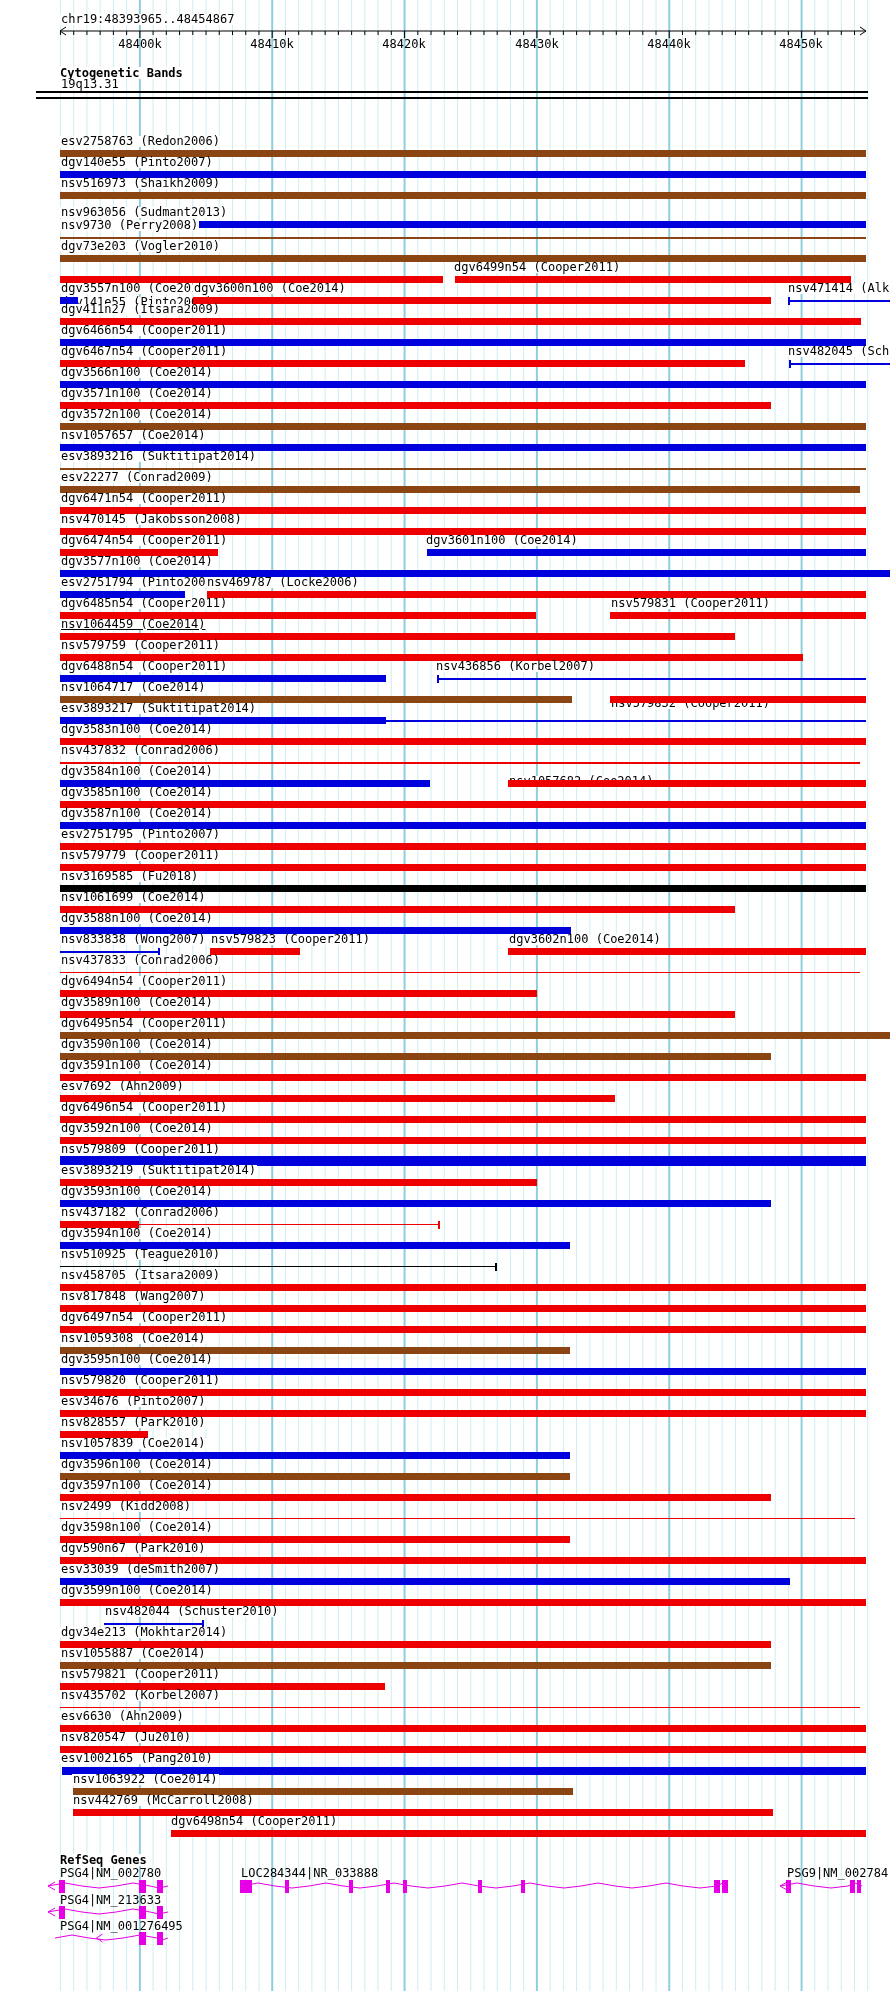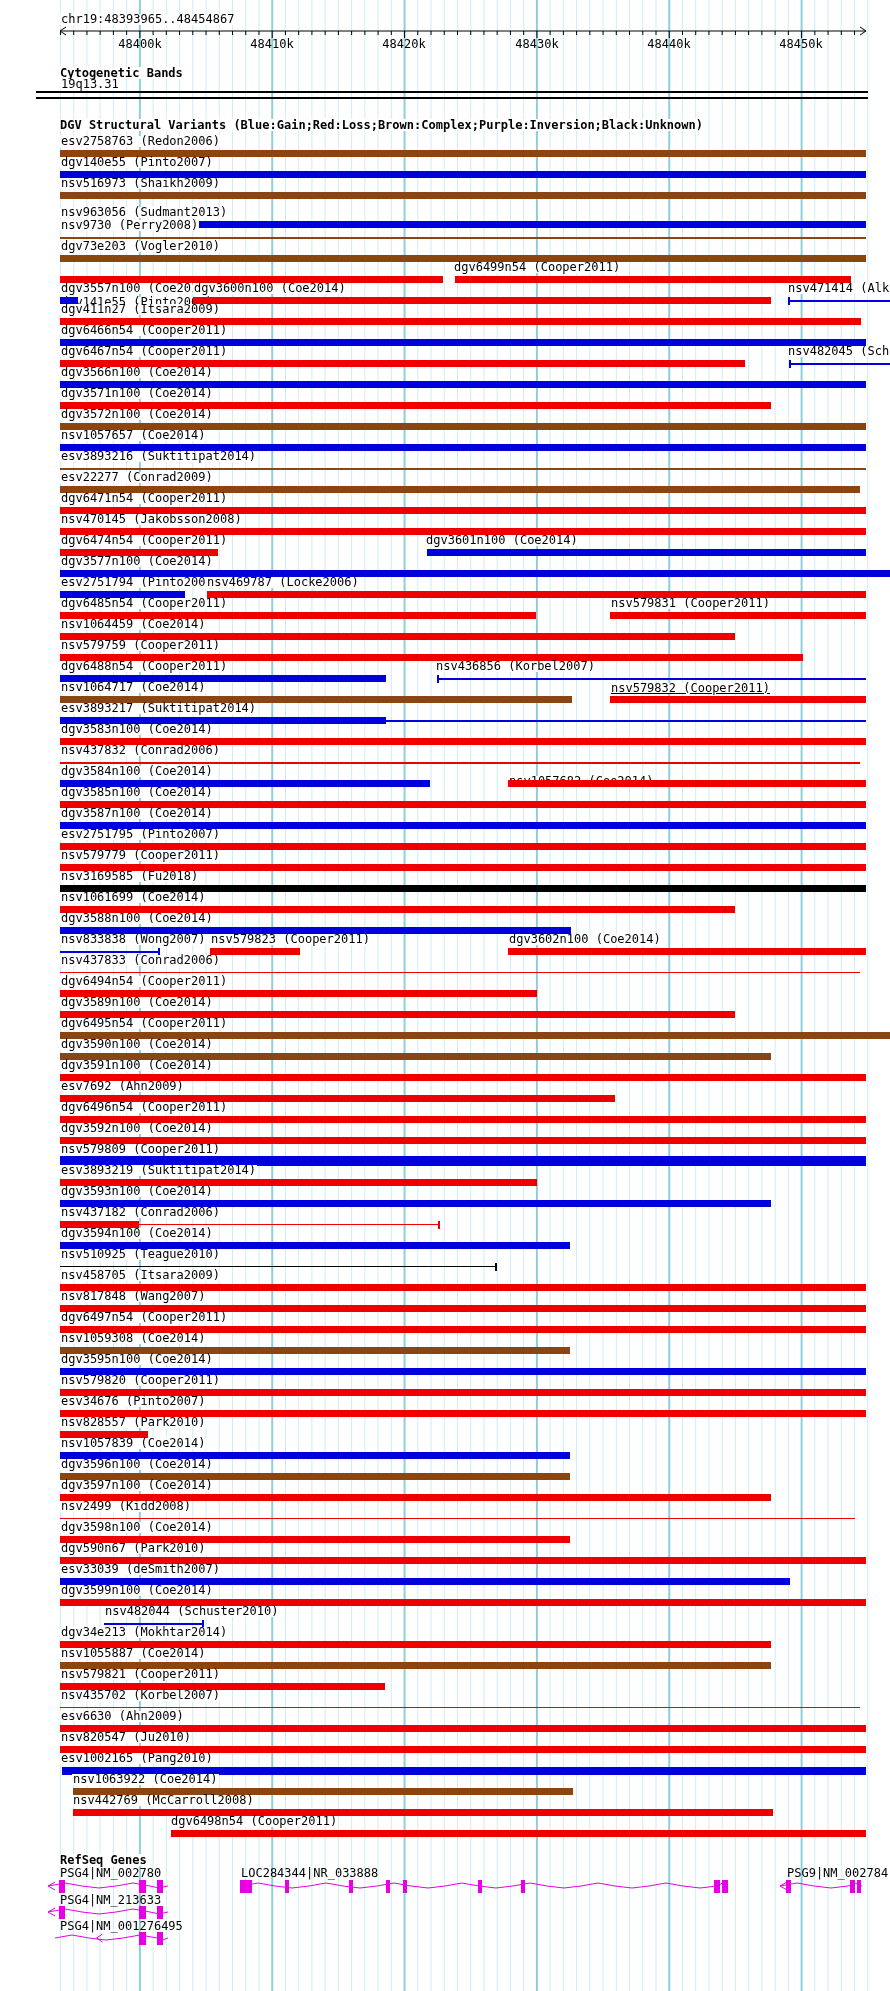--- a/index.html
+++ b/index.html
@@ -154,21 +154,20 @@
       <text x="272" y="48" text-anchor="middle" font-family="DejaVu Sans Mono, Liberation Mono, monospace" font-size="12">48410k</text>
       <text x="404" y="48" text-anchor="middle" font-family="DejaVu Sans Mono, Liberation Mono, monospace" font-size="12">48420k</text>
       <text x="537" y="48" text-anchor="middle" font-family="DejaVu Sans Mono, Liberation Mono, monospace" font-size="12">48430k</text>
       <text x="669" y="48" text-anchor="middle" font-family="DejaVu Sans Mono, Liberation Mono, monospace" font-size="12">48440k</text>
       <text x="801" y="48" text-anchor="middle" font-family="DejaVu Sans Mono, Liberation Mono, monospace" font-size="12">48450k</text>
     </svg>
   <div class="hdr" style="left:60px;top:67px;">Cytogenetic Bands</div>
   <div class="lbl" style="left:60px;top:79px;">19q13.31</div>
   <div class="cyline" style="top:91px;"></div>
   <div class="cyline" style="top:97px;"></div>
-  <div class="hdr" style="left:60px;top:119px;">DGV Structural Variants (Blue:Gain;Red:Loss;Brown:Complex;Purple:Inversion;Black:Unknown)</div>
   <div id="rows">
       <div style="position: absolute; left: 0px; top: 136px; width: 890px; height: 21px;">
         <span class="lbl" style="left: 60px; top: 0px;">esv2758763 (Redon2006)</span>
         <div class="bar" style="left: 60px; top: 14px; width: 806px; height: 7px; background: rgb(139, 69, 19);"></div>
       </div>
       <div style="position: absolute; left: 0px; top: 157px; width: 890px; height: 21px;">
         <span class="lbl" style="left: 60px; top: 0px;">dgv140e55 (Pinto2007)</span>
         <div class="bar" style="left: 60px; top: 14px; width: 806px; height: 7px; background: rgb(0, 0, 221);"></div>
       </div>
       <div style="position: absolute; left: 0px; top: 178px; width: 890px; height: 21px;">
@@ -265,37 +264,37 @@
         <div class="bar" style="left: 60px; top: 14px; width: 125px; height: 7px; background: rgb(0, 0, 221);"></div>
         <div class="bar" style="left: 207px; top: 14px; width: 659px; height: 7px; background: rgb(238, 0, 0);"></div>
       </div>
       <div style="position: absolute; left: 0px; top: 598px; width: 890px; height: 21px;">
         <span class="lbl" style="left: 60px; top: 0px;">dgv6485n54 (Cooper2011)</span>
         <span class="lbl" style="left: 610px; top: 0px;">nsv579831 (Cooper2011)</span>
         <div class="bar" style="left: 60px; top: 14px; width: 476px; height: 7px; background: rgb(238, 0, 0);"></div>
         <div class="bar" style="left: 610px; top: 14px; width: 256px; height: 7px; background: rgb(238, 0, 0);"></div>
       </div>
       <div style="position: absolute; left: 0px; top: 619px; width: 890px; height: 21px;">
-        <span class="lbl" style="left: 60px; top: 0px;">nsv1064459 (Coe2014)</span>
+        <span class="lbl" style="left: 60px; top: 0px; text-decoration: underline;">nsv1064459 (Coe2014)</span>
         <div class="bar" style="left: 60px; top: 14px; width: 675px; height: 7px; background: rgb(238, 0, 0);"></div>
       </div>
       <div style="position: absolute; left: 0px; top: 640px; width: 890px; height: 21px;">
         <span class="lbl" style="left: 60px; top: 0px;">nsv579759 (Cooper2011)</span>
         <div class="bar" style="left: 60px; top: 14px; width: 743px; height: 7px; background: rgb(238, 0, 0);"></div>
       </div>
       <div style="position: absolute; left: 0px; top: 661px; width: 890px; height: 21px;">
         <span class="lbl" style="left: 60px; top: 0px;">dgv6488n54 (Cooper2011)</span>
         <span class="lbl" style="left: 435px; top: 0px;">nsv436856 (Korbel2007)</span>
         <div class="bar" style="left: 60px; top: 14px; width: 326px; height: 7px; background: rgb(0, 0, 221);"></div>
         <div class="bar" style="left: 437px; top: 17px; width: 429px; height: 2px; background: rgb(0, 0, 221);"></div>
         <div class="bar" style="left: 437px; top: 14px; width: 2px; height: 8px; background: rgb(0, 0, 221);"></div>
       </div>
       <div style="position: absolute; left: 0px; top: 682px; width: 890px; height: 21px; padding-left: 20px;">
         <span class="lbl" style="left: 60px; top: 0px;">nsv1064717 (Coe2014)</span>
-        <span class="lbl" style="left: 610px; top: 1px; text-decoration: underline;">nsv579832 (Cooper2011)</span>
+        <span class="lbl" style="left: 610px; top: 16px;">nsv579832 (Cooper2011)</span>
         <div class="bar" style="left: 60px; top: 14px; width: 512px; height: 7px; background: rgb(139, 69, 19);"></div>
         <div class="bar" style="left: 610px; top: 14px; width: 256px; height: 7px; background: rgb(238, 0, 0);"></div>
       </div>
       <div style="position: absolute; left: 0px; top: 703px; width: 890px; height: 21px;">
         <span class="lbl" style="left: 60px; top: 0px;">esv3893217 (Suktitipat2014)</span>
         <div class="bar" style="left: 60px; top: 14px; width: 326px; height: 7px; background: rgb(0, 0, 221);"></div>
         <div class="bar" style="left: 386px; top: 17px; width: 480px; height: 2px; background: rgb(0, 0, 221);"></div>
       </div>
       <div style="position: absolute; left: 0px; top: 724px; width: 890px; height: 21px;">
         <span class="lbl" style="left: 60px; top: 0px;">dgv3583n100 (Coe2014)</span>

